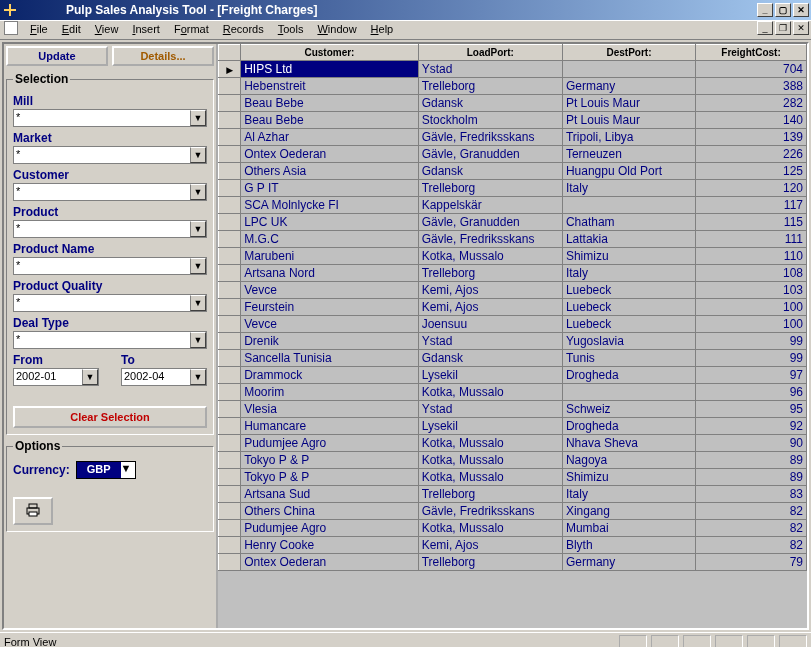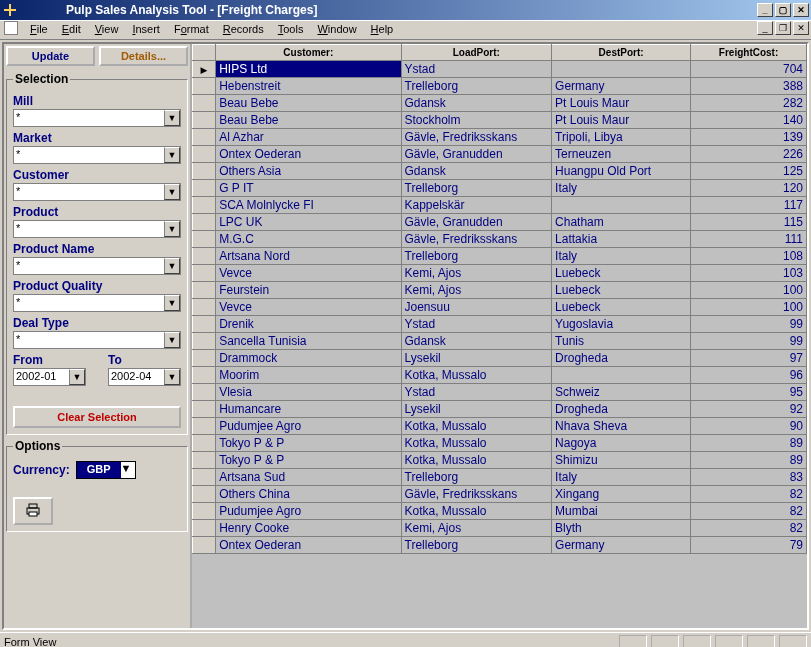--- a/index.html
+++ b/index.html
@@ -73,21 +73,21 @@
     height: 588px;
     border: 2px solid #808080;
     border-top-color:#808080; border-left-color:#808080;
     border-right-color:#fff; border-bottom-color:#fff;
     margin: 2px;
     background: #d4d0c8;
   }
 
   
   .leftpanel {
-    width: 186px;
+    width: 212px;
     padding: 2px;
     display: flex;
     flex-direction: column;
   }
   .btnrow { display: flex; gap: 4px; margin-bottom: 4px; }
   .btn {
     flex: 1;
     border: 2px outset #fff;
     background: #d4d0c8;
     font-size: 11px;
@@ -449,20 +449,27 @@
             </tr>
             <tr>
               <td class="rowsel"></td>
               <td>M.G.C</td>
               <td>Gävle, Fredriksskans</td>
               <td>Lattakia</td>
               <td class="num">111</td>
             </tr>
             <tr>
               <td class="rowsel"></td>
+              <td>Marubeni</td>
+              <td>Kotka,  Mussalo</td>
+              <td>Shimizu</td>
+              <td class="num">110</td>
+            </tr>
+            <tr>
+              <td class="rowsel"></td>
               <td>Artsana Nord</td>
               <td>Trelleborg</td>
               <td>Italy</td>
               <td class="num">108</td>
             </tr>
             <tr>
               <td class="rowsel"></td>
               <td>Vevce</td>
               <td>Kemi,  Ajos</td>
               <td>Luebeck</td>

